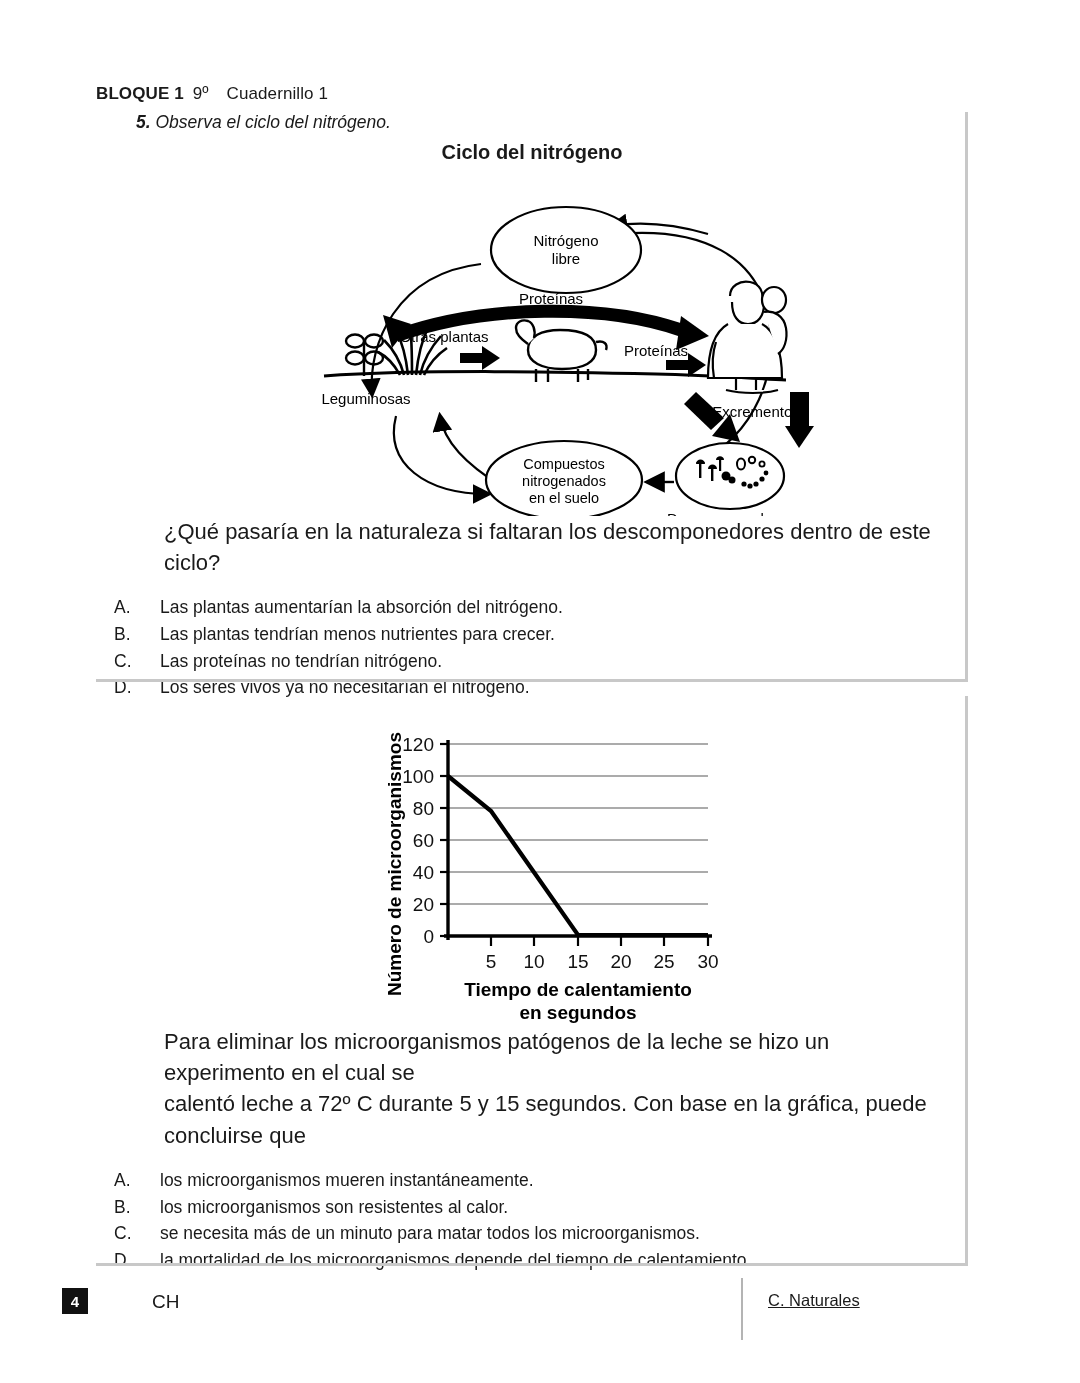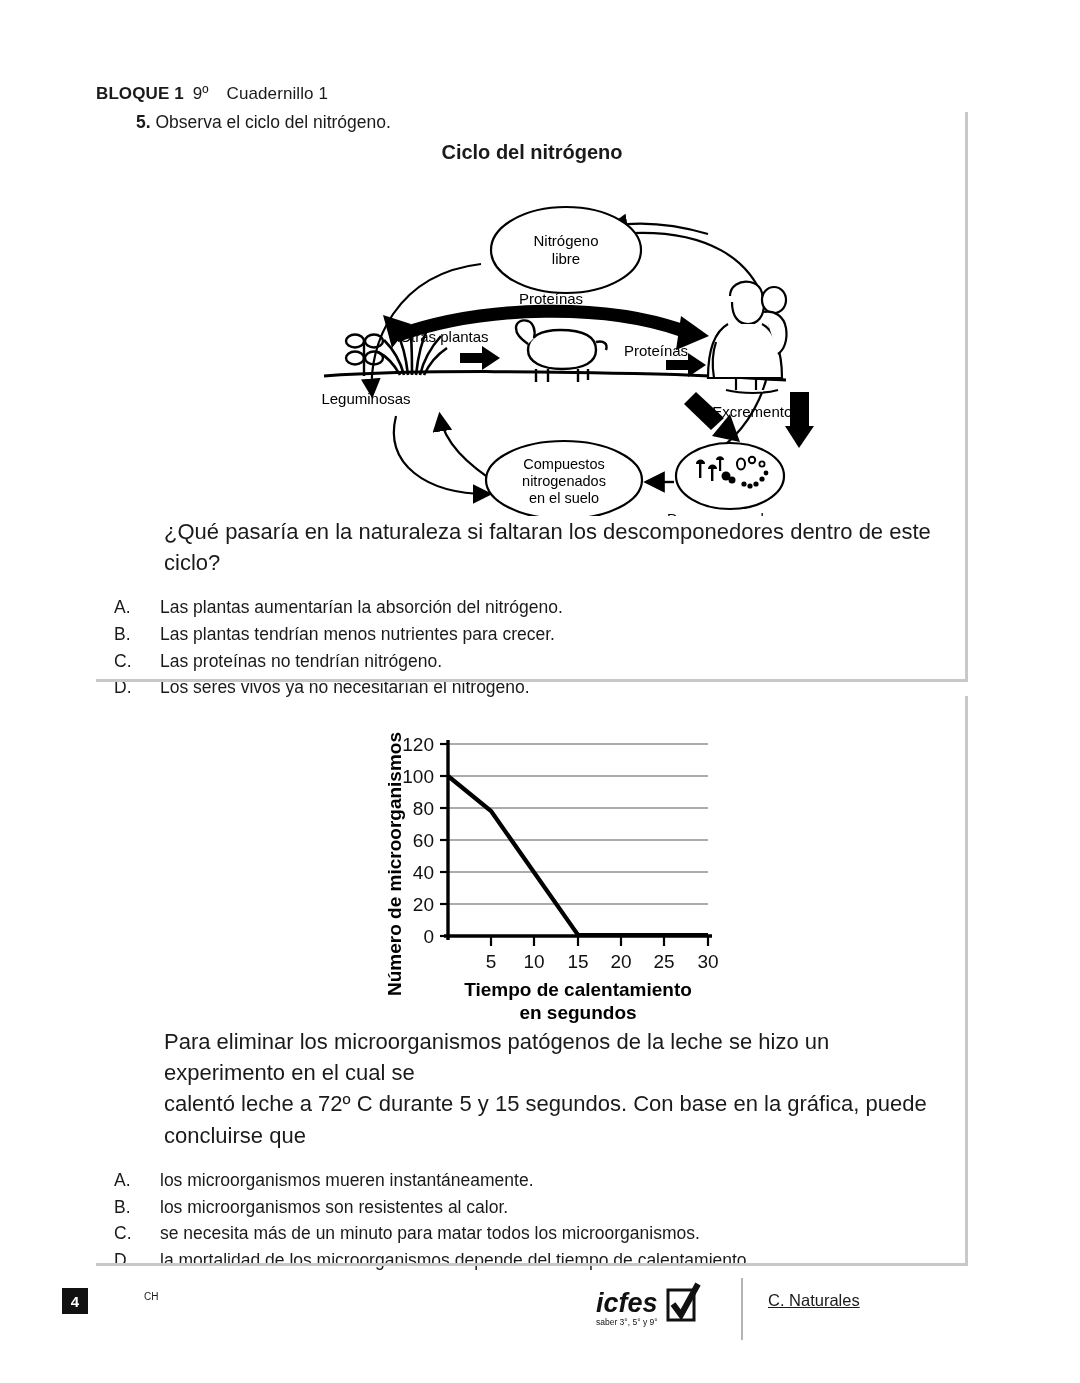--- a/index.html
+++ b/index.html
@@ -49,20 +49,21 @@
     right: 0;
     bottom: 0;
     height: 3px;
     background: #c8c8c8;
   }
 
   .q-stem {
     font-size: 17.5px;
     margin-left: 40px;
     white-space: nowrap;
+    font-style: italic;
   }
   .q-stem .q-num { font-weight: bold; }
 
   .q-prompt {
     font-size: 22px;
     margin-left: 68px;
     margin-right: 12px;
     line-height: 1.42;
   }
 
@@ -126,23 +127,23 @@
     background: #111111;
     color: #ffffff;
     font-size: 15px;
     font-weight: bold;
     display: flex;
     align-items: center;
     justify-content: center;
   }
   .footer-code {
     position: absolute;
-    left: 144px;
+    left: 152px;
     top: 9px;
-    font-size: 10px;
+    font-size: 19px;
   }
   .logo {
     position: absolute;
     left: 594px;
     top: 0px;
     width: 120px;
     height: 52px;
   }
   .footer-divider {
     position: absolute;
@@ -415,24 +416,16 @@
       <span class="letter">D.</span>
       <span class="text">la mortalidad de los microorganismos depende del tiempo de calentamiento.</span>
     </div>
   </div>
 </div>
 
 <div class="footer">
   <div class="page-badge">4</div>
   <div class="footer-code">CH</div>
 
-  <div class="logo">
-    <svg width="120" height="52" viewBox="0 0 120 52">
-      <text x="2" y="30" font-family="Liberation Sans, sans-serif" font-size="27" font-weight="bold" font-style="italic" fill="#111">icfes</text>
-      <text x="2" y="43" font-family="Liberation Sans, sans-serif" font-size="8.5" fill="#111">saber 3°, 5° y 9°</text>
-      <rect x="74" y="8" width="26" height="30" fill="none" stroke="#111" stroke-width="3"></rect>
-      <path d="M79,22 L87,33 L104,2" fill="none" stroke="#111" stroke-width="6" stroke-linecap="butt" stroke-linejoin="miter"></path>
-    </svg>
-  </div>
 
   <div class="footer-divider"></div>
   <div class="footer-subject">C. Naturales</div>
 </div>
 
 </body></html>

